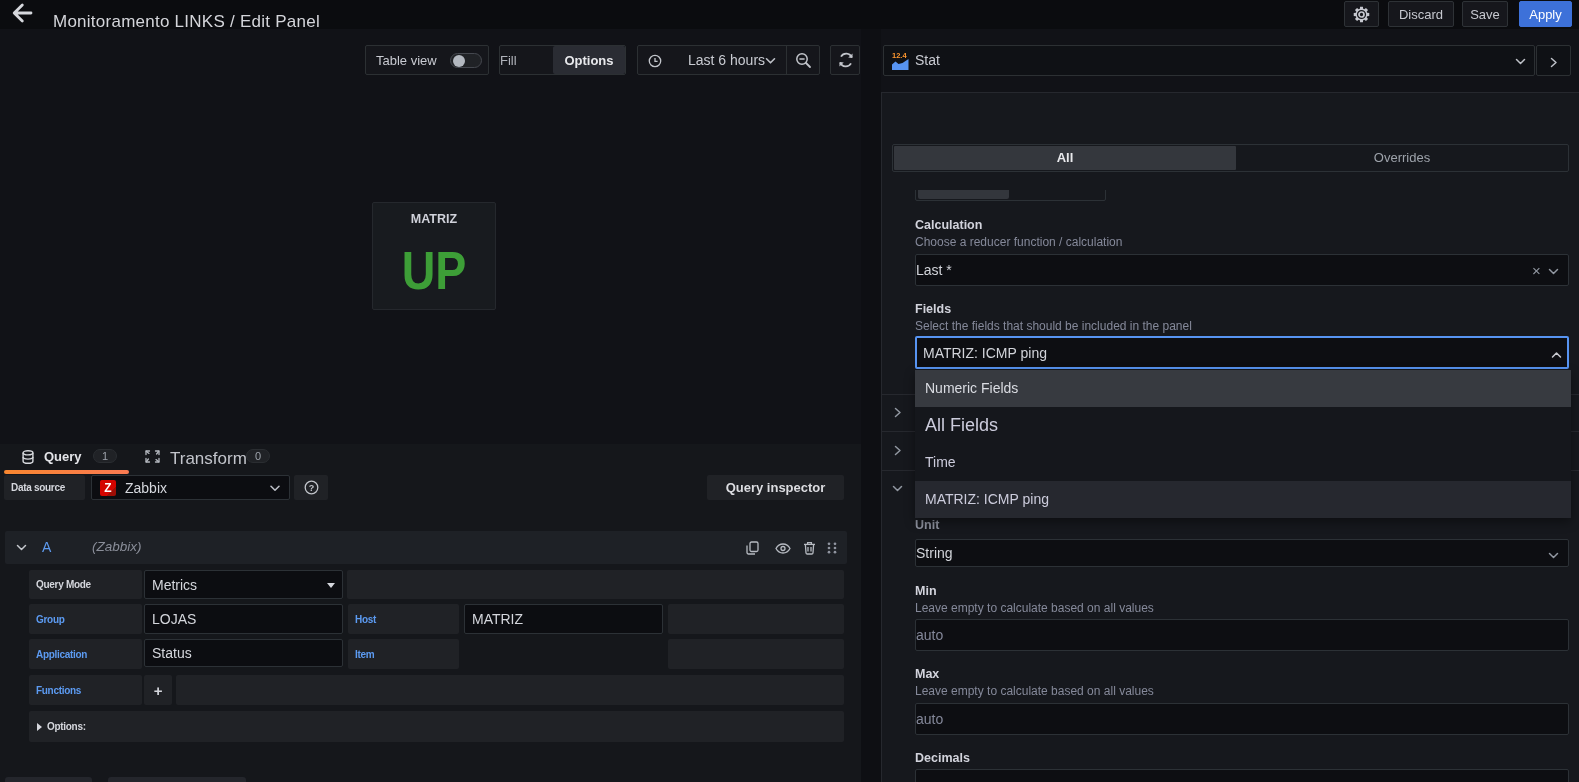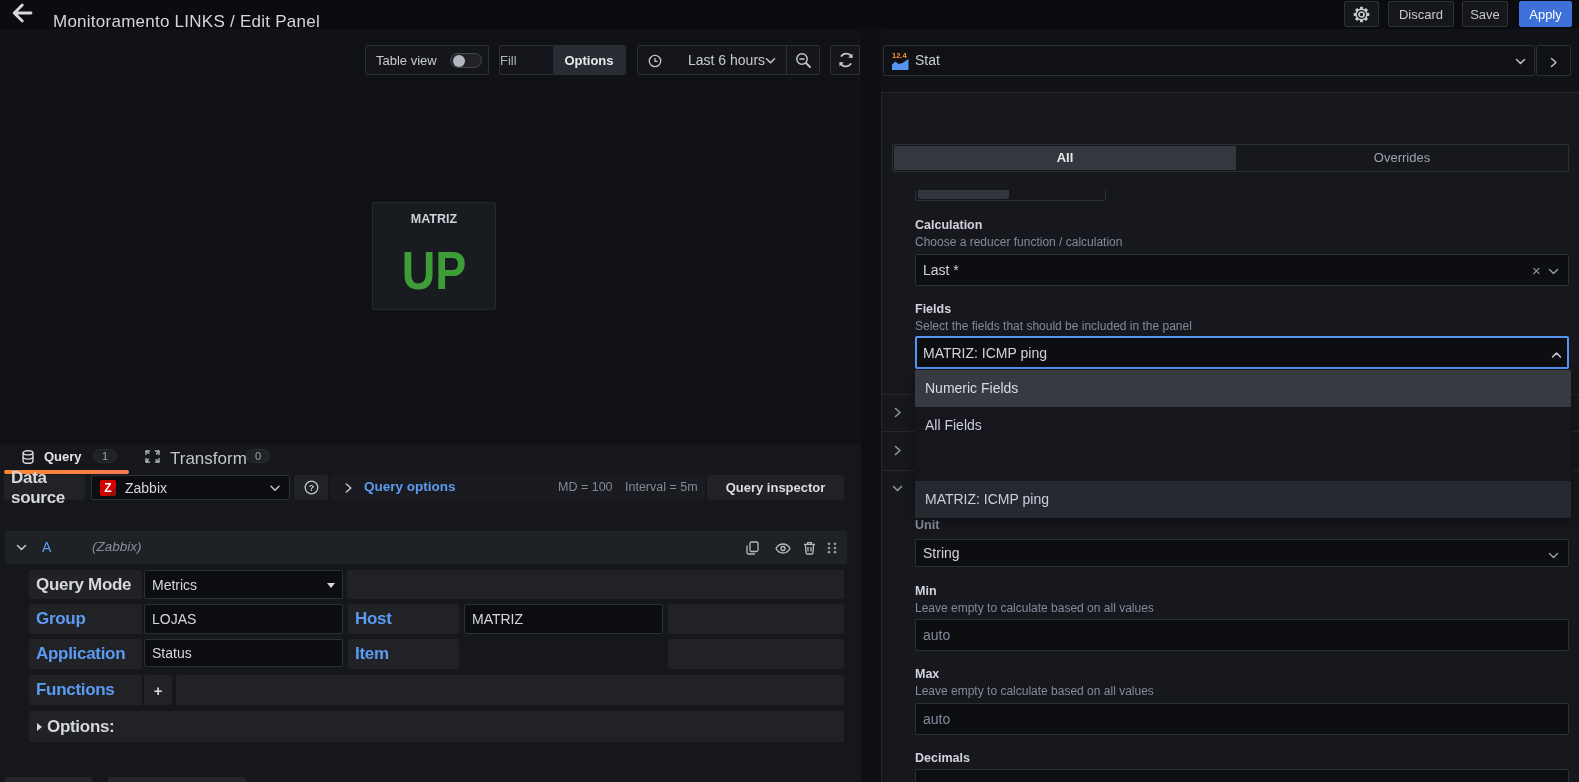--- a/index.html
+++ b/index.html
@@ -26,33 +26,33 @@
 #panel .ptitle { position:absolute; left:0; top:9px; width:100%; text-align:center;
   font-size:12.5px; font-weight:700; color:#d0d2da; }
 #panel .pval { position:absolute; left:0; top:38px; width:100%; text-align:center;
   font-size:53.5px; font-weight:700; color:#3d9e37; line-height:60px; transform:scaleX(0.87); }
 
 
 #bottom { position:absolute; left:0; top:444px; width:862px; height:338px; background:#15171b; }
 #divstrip { position:absolute; left:861px; top:29px; width:20px; height:753px; background:#0e0f13; }
 
 .lbl { position:absolute; background:#202226; border-radius:2px; color:#d5d7dd;
-  font-size:17px; font-weight:700; letter-spacing:-0.3px; display:flex; align-items:center; padding-left:7px; }
+  font-size:10px; font-weight:700; letter-spacing:-0.3px; display:flex; align-items:center; padding-left:7px; }
 .lbl.blue { color:#5c9bf2; }
 .inp { position:absolute; background:#0c0d11; border:1px solid #2c3136; border-radius:2px;
   color:#d5d7dd; font-size:14px; display:flex; align-items:center; padding-left:7px; }
 .filler { position:absolute; background:#202226; border-radius:2px; }
 
 
 #pane { position:absolute; left:881px; top:92px; width:698px; height:690px;
   background:#16181d; border-left:1px solid #26282e; border-top:1px solid #26282e; }
 .flabel { position:absolute; font-size:12.5px; font-weight:600; color:#d2d3dc; }
 .fdesc2 { position:absolute; font-size:12px; color:#85899a; }
 .fsel { position:absolute; background:#0d0e12; border:1px solid #2c3136; border-radius:2px;
-  color:#d2d4da; font-size:14px; display:flex; align-items:center; padding-left:7px; }
+  color:#d2d4da; font-size:14px; display:flex; align-items:center; padding-left:0; }
 svg { display:block; }
 </style>
 </head>
 <body>
 <div id="stage">
 
   <div id="nav">
     <svg class="abs" style="left:11px;top:2px;" width="22" height="22" viewBox="0 0 22 22">
       <path d="M20 11 H3.4 M11.3 2.9 L3.2 11 L11.3 19.1" fill="none" stroke="#d6d8dd" stroke-width="2.8" stroke-linecap="round" stroke-linejoin="round"></path>
     </svg>
@@ -138,28 +138,20 @@
     <svg class="abs" style="left:178px; top:9px;" width="10" height="7" viewBox="0 0 10 7">
       <path d="M1 1.3 L5 5.3 L9 1.3" fill="none" stroke="#bfc2c9" stroke-width="1.5" stroke-linecap="round" stroke-linejoin="round"></path>
     </svg>
   </div>
   <div class="abs" style="left:294px; top:475px; width:34px; height:25px; background:#202226; border-radius:2px;">
     <svg class="abs" style="left:10px; top:5px;" width="15" height="15" viewBox="0 0 15 15">
       <circle cx="7.5" cy="7.5" r="6.3" fill="none" stroke="#c2c5cb" stroke-width="1.3"></circle>
       <text x="7.5" y="10.8" font-size="9" font-weight="700" fill="#c2c5cb" text-anchor="middle" font-family="Liberation Sans">?</text>
     </svg>
   </div>
-  <div class="abs" style="left:331px; top:475px; width:374px; height:25px; background:#191b20; border-radius:2px;">
-    <svg class="abs" style="left:14px; top:8px;" width="7" height="10" viewBox="0 0 7 10">
-      <path d="M1.3 1 L5.8 5 L1.3 9" fill="none" stroke="#c9cbd2" stroke-width="1.5" stroke-linecap="round" stroke-linejoin="round"></path>
-    </svg>
-    <span class="abs" style="left:33px; top:4px; font-size:13.5px; font-weight:600; color:#5e9bf0;">Query options</span>
-    <span class="abs" style="left:227px; top:5px; font-size:12.5px; color:#858993;">MD = 100</span>
-    <span class="abs" style="left:294px; top:5px; font-size:12.5px; color:#858993;">Interval = 5m</span>
-  </div>
   <div class="abs" style="left:707px; top:475px; width:137px; height:25px; background:#202226; border-radius:2px; text-align:center; font-size:13px; font-weight:700; color:#dcdde1; line-height:25px;">Query inspector</div>
 
   <div class="abs" style="left:5px; top:531px; width:842px; height:33px; background:#1e2126; border-radius:2px;">
     <svg class="abs" style="left:11px; top:13px;" width="11" height="8" viewBox="0 0 11 8">
       <path d="M1.5 1.5 L5.5 5.5 L9.5 1.5" fill="none" stroke="#c5c8ce" stroke-width="1.5" stroke-linecap="round" stroke-linejoin="round"></path>
     </svg>
     <span class="abs" style="left:37px; top:8px; font-size:14px; font-weight:500; color:#5e9bf0;">A</span>
     <span class="abs" style="left:87px; top:8px; font-size:13.5px; font-style:italic; color:#8a8e99;">(Zabbix)</span>
     <svg class="abs" style="left:741px; top:10px;" width="13" height="14" viewBox="0 0 13 14">
       <g fill="none" stroke="#b6bac1" stroke-width="1.3">
@@ -291,18 +283,19 @@
 
     <div class="flabel" style="left:33px; top:574px;">Max</div>
     <div class="fdesc2" style="left:33px; top:591px;">Leave empty to calculate based on all values</div>
     <div class="fsel" style="left:33px; top:610px; width:654px; height:32px; color:#84889a;">auto</div>
 
     <div class="flabel" style="left:33px; top:658px;">Decimals</div>
     <div class="fsel" style="left:33px; top:676px; width:654px; height:32px; color:#84889a;"></div>
 
     <div class="abs" style="left:33px; top:277px; width:656px; height:148px; background:#15171c; box-shadow:0 4px 10px rgba(0,0,0,0.4);">
       <div class="abs" style="left:0; top:0; width:656px; height:37px; background:#373a40; color:#dadce2; font-size:14px; font-weight:500; line-height:37px; padding-left:10px;">Numeric Fields</div>
-      <div class="abs" style="left:0; top:37px; width:656px; height:37px; color:#ccccdc; font-size:14px; font-weight:500; line-height:37px; padding-left:10px;">All Fields</div>
+      <div class="abs" style="left:0; top:37px; width:656px; height:37px; color:#ccccdc; font-size:18px; font-weight:500; line-height:37px; padding-left:10px;">All Fields</div>
+      <div class="abs" style="left:0; top:74px; width:656px; height:37px; color:#ccccdc; font-size:14px; font-weight:500; line-height:37px; padding-left:10px;">Time</div>
       <div class="abs" style="left:0; top:111px; width:656px; height:37px; background:#26282f; color:#ccccdc; font-size:14px; font-weight:500; line-height:37px; padding-left:10px;">MATRIZ: ICMP ping</div>
     </div>
   </div>
 
 </div>
 
 </body></html>

